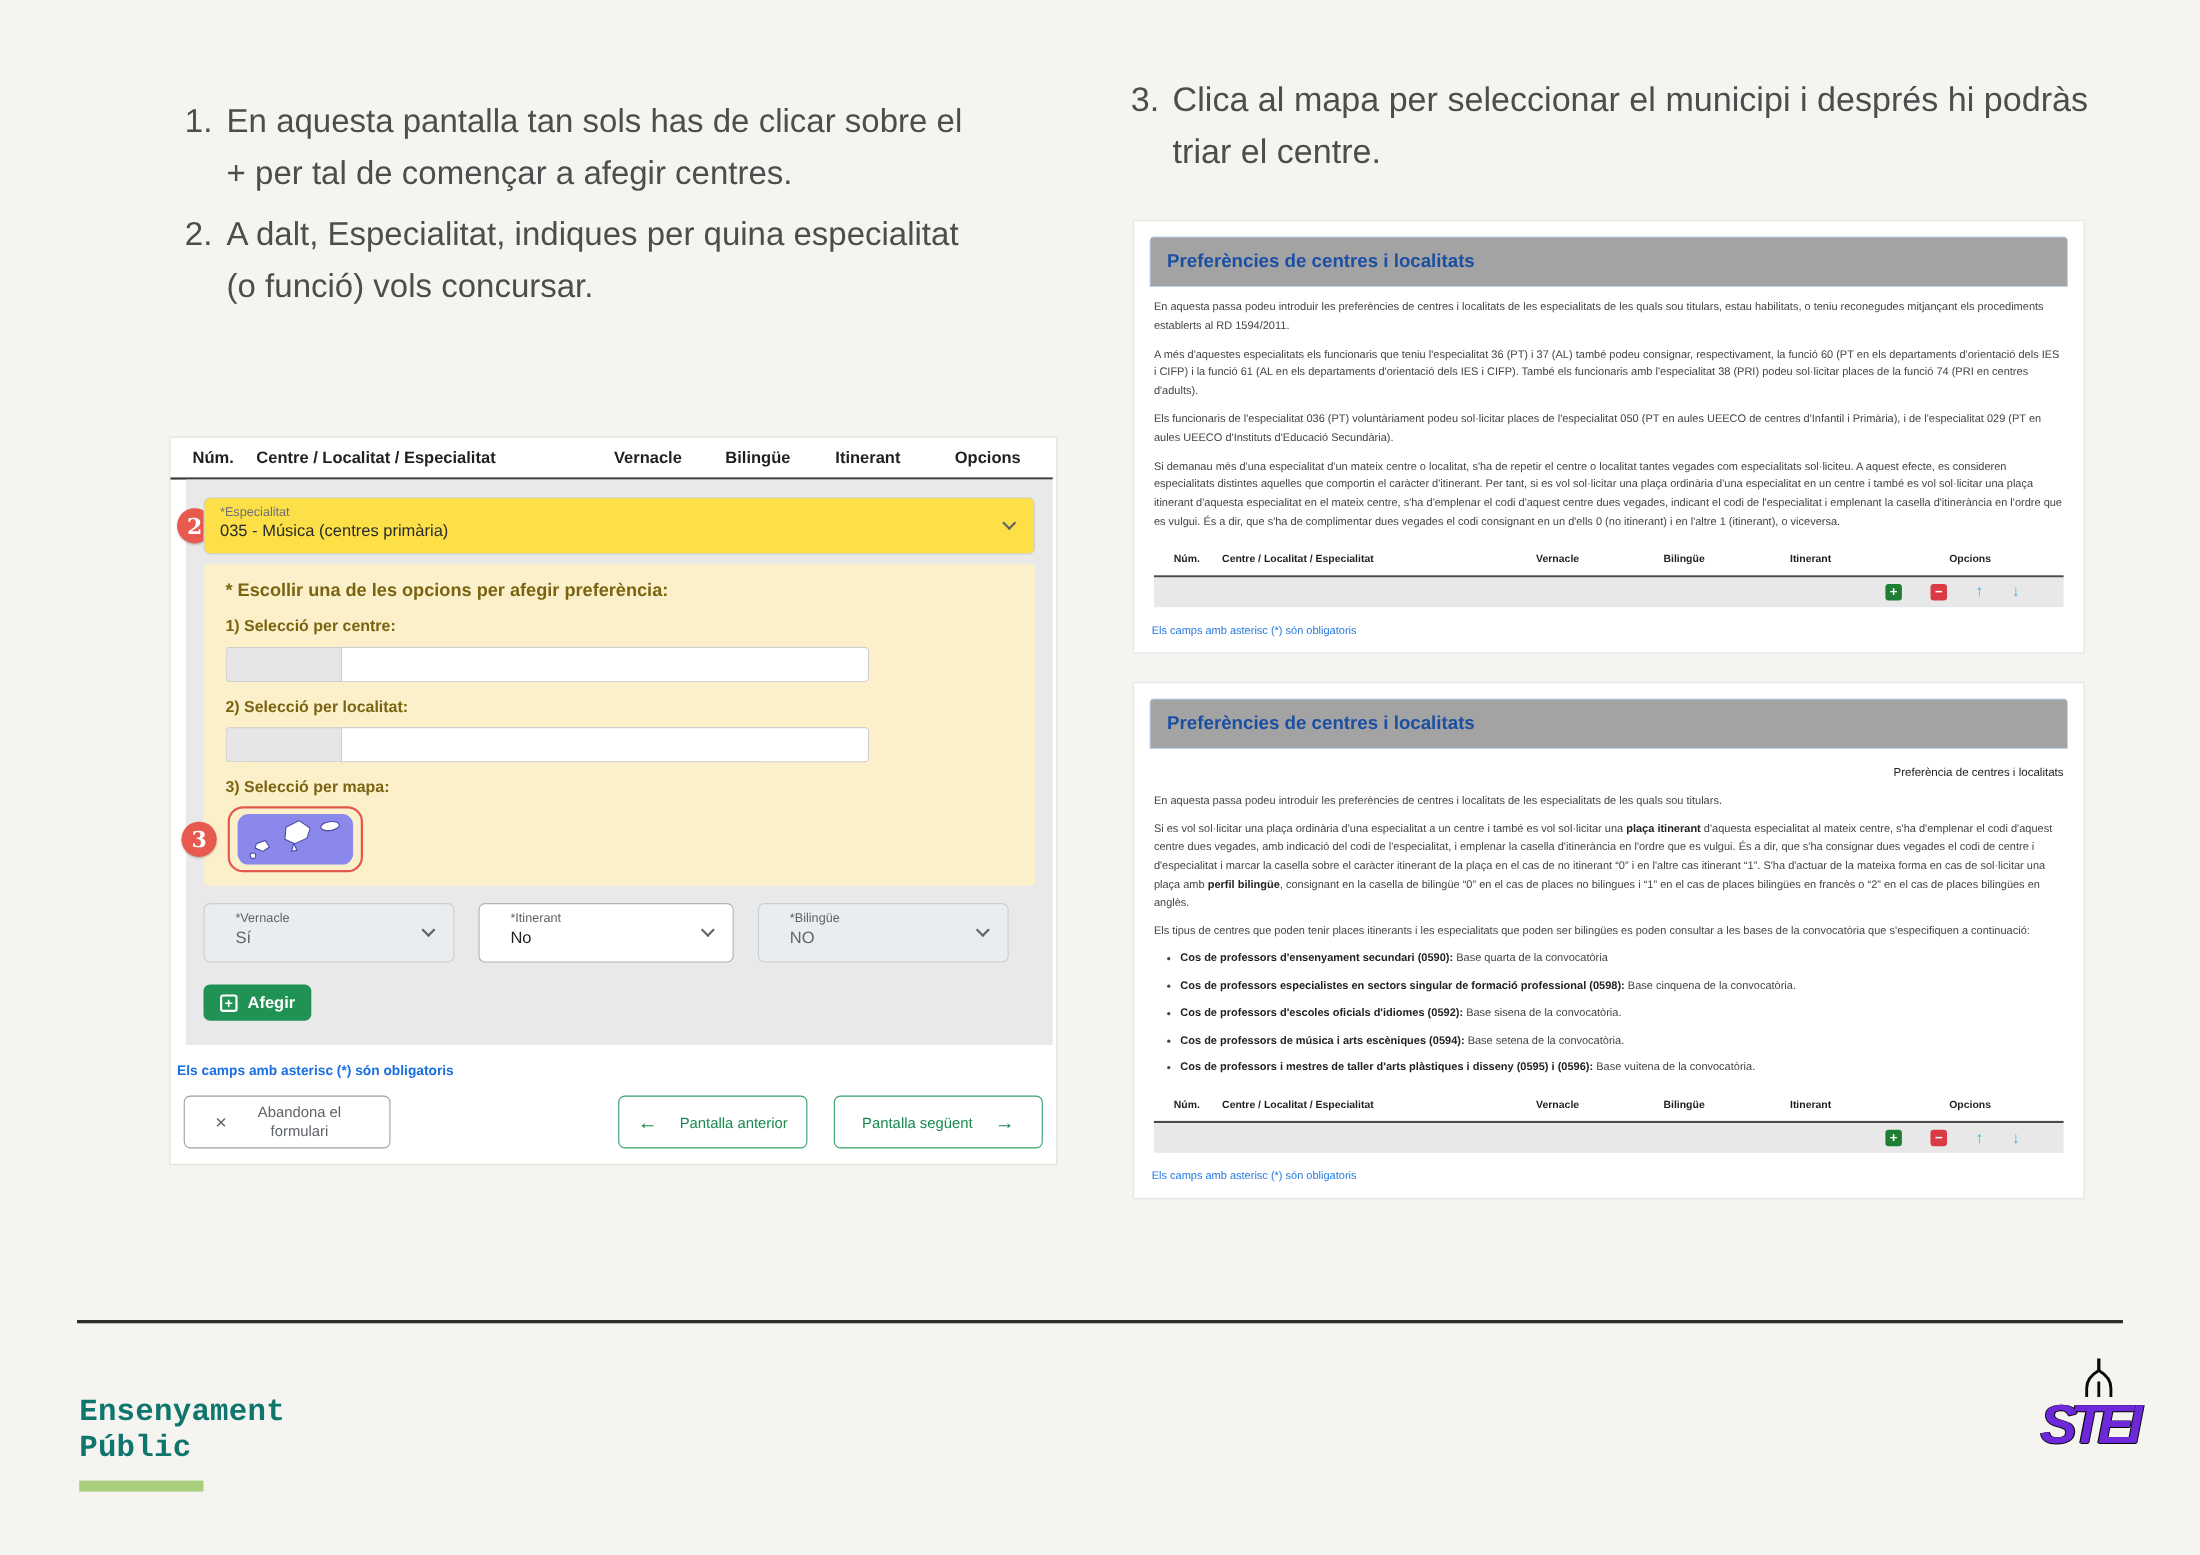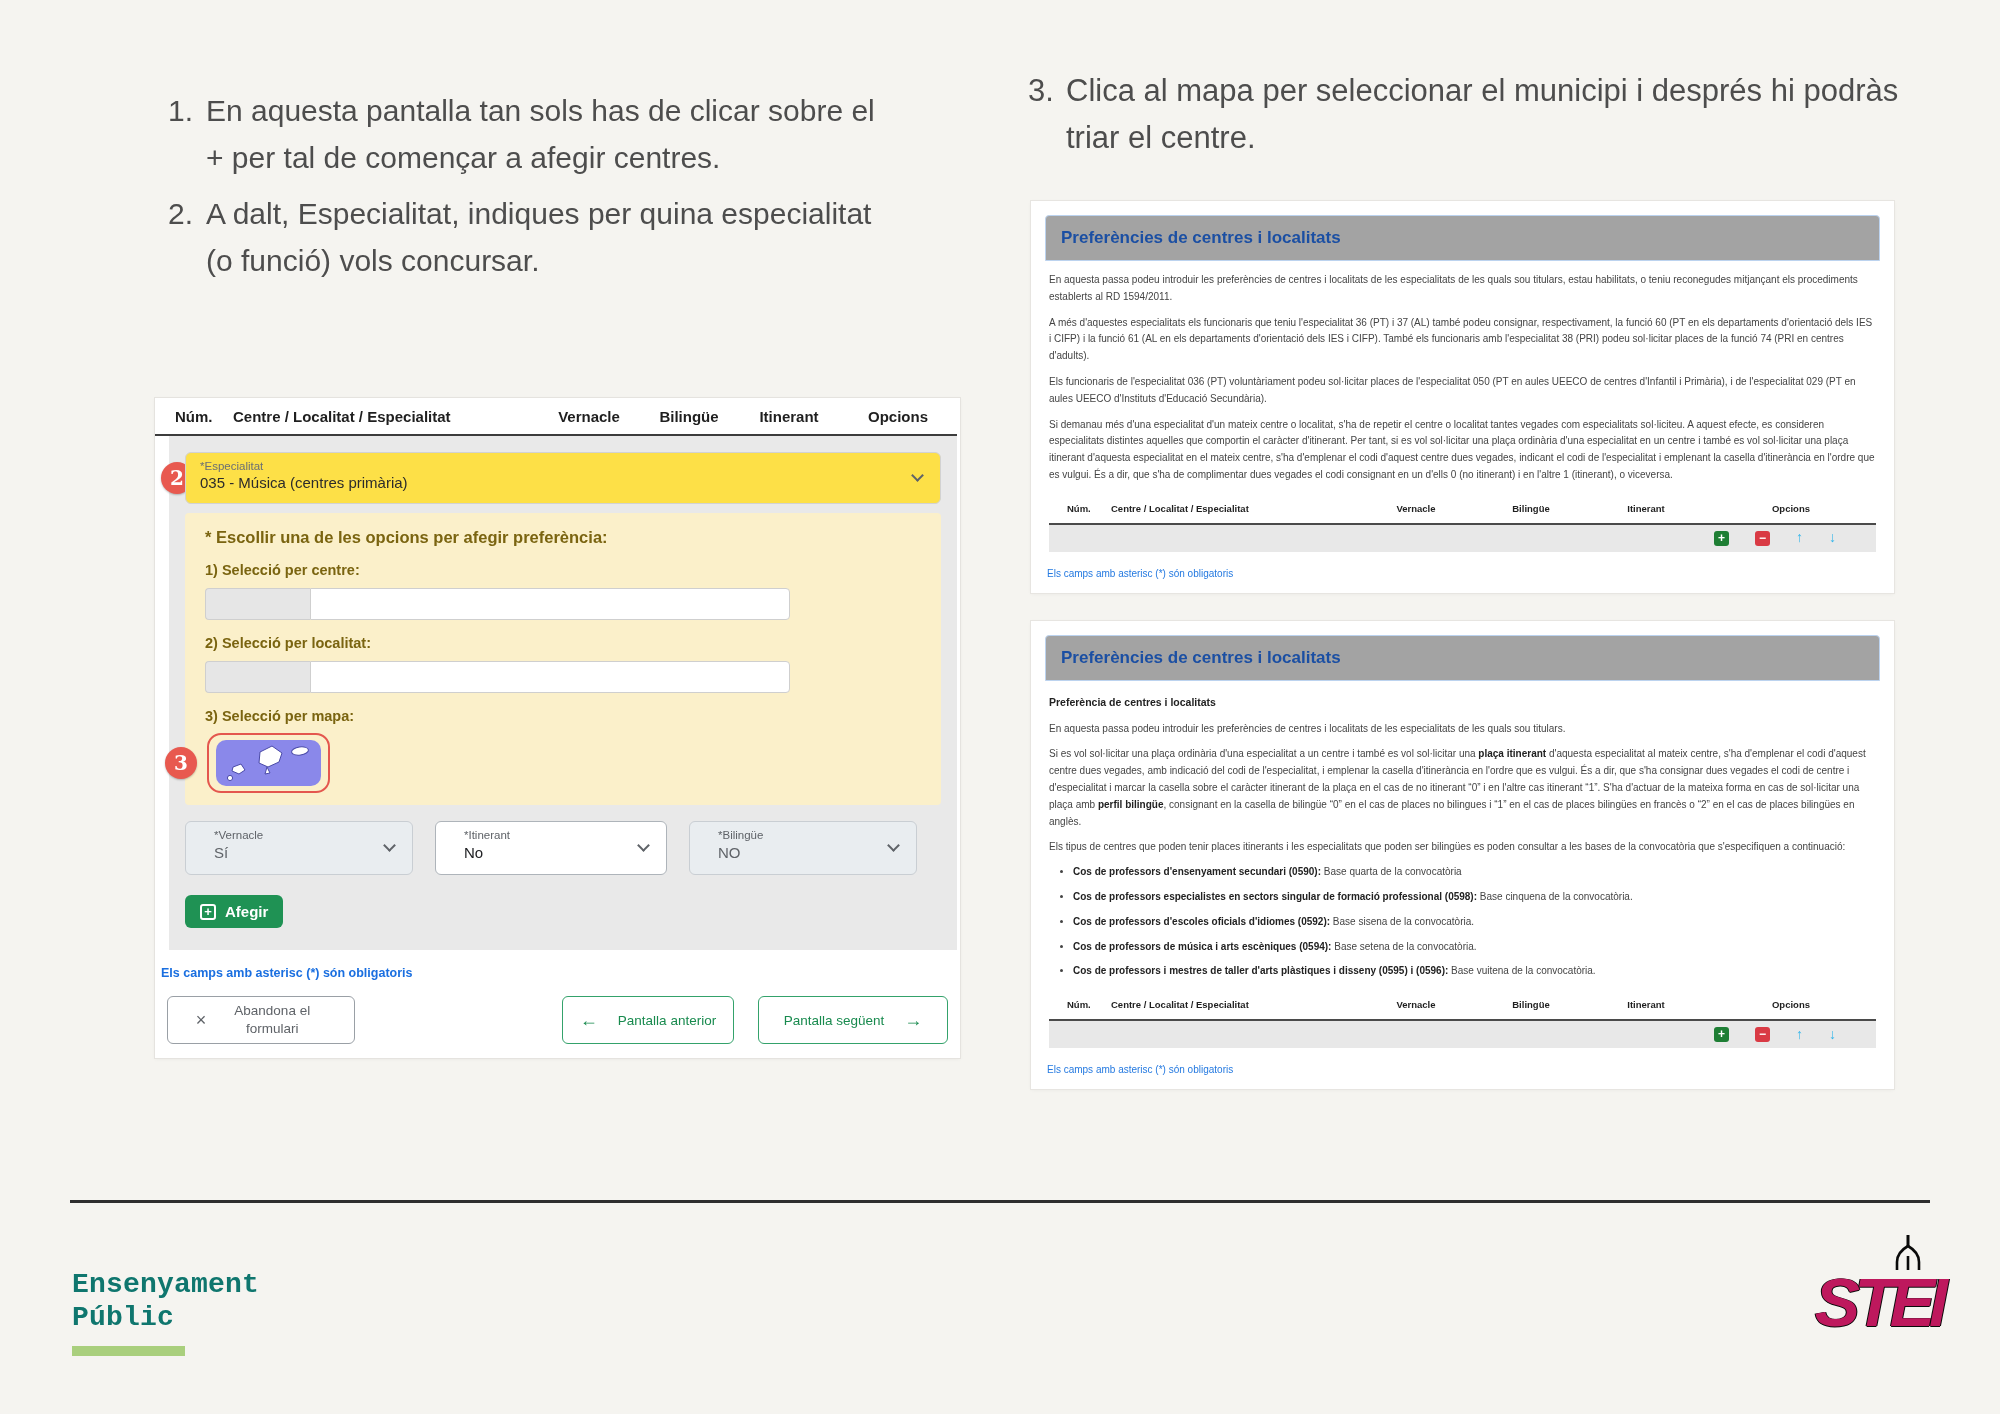--- a/index.html
+++ b/index.html
@@ -85,21 +85,21 @@
 
   
   .panel-wrap { position:absolute; background:#fff; box-shadow:0 0 0 1px #e7e5e1, 0 1px 4px rgba(0,0,0,.05);
                 padding:14px 14px 6px; width:863px; }
   .panel-wrap1 { left:1031px; top:201px; }
   .panel-wrap2 { left:1031px; top:621px; }
   .panel-header { background:#a3a3a3; color:#1b4fa3; font-size:17px; font-weight:bold;
                   padding:12px 15px; border:1px solid #bcd3ef; border-radius:4px 4px 0 0; }
   .panel-body { padding:2px 4px 10px; color:#444; font-size:10px; line-height:1.68; }
   .panel-body p { margin-top:9px; }
-  .p-subtitle { font-size:10.5px; font-weight:bold; color:#222; margin-top:11px; }
+  .p-subtitle { font-size:10.5px; font-weight:normal; color:#222; margin-top:11px;text-align:right; }
   .bb { font-weight:bold; color:#222; }
   .panel-body ul { margin:4px 0 0 0; padding-left:24px; }
   .panel-body li { margin-top:8px; }
 
   .mini-table { margin-top:12px; }
   .mini-head { display:flex; font-size:9.5px; font-weight:bold; color:#1f1f1f; padding:5px 0 6px;
                border-bottom:2px solid #4a4a4a; }
   .mini-head .m-num   { width:62px; padding-left:18px; }
   .mini-head .m-centre{ flex:1; }
   .mini-head .m-vern  { width:120px; text-align:center; }
@@ -116,21 +116,21 @@
   .panel-note { color:#2479e0; font-size:10px; margin:6px 0 8px 2px; }
 
   
   .divider { position:absolute; left:70px; top:1200px; width:1860px; height:3px; background:#2e2e2e; }
   .brand { position:absolute; left:72px; top:1268px; color:#0f766e; font-weight:bold; font-size:28px;
            line-height:1.18; letter-spacing:.2px;font-family:Liberation Mono, monospace; }
   .brand-bar { width:113px; height:10px; background:#a9cf7d; margin-top:12px; }
 
   .stei { position:absolute; left:1742px; top:1234px; width:200px; text-align:right; }
   .stei-nib { display:block; margin:0 14px 0 auto; }
-  .stei-text { display:block; color:#be185d; font-weight:bold; font-style:italic; font-size:68px;
+  .stei-text { display:block; color:#6d28d9; font-weight:bold; font-style:italic; font-size:50px;
                line-height:.78; letter-spacing:-6px; margin-top:2px;
                text-shadow:1px 0 0 #0a0a0a, -1px 0 0 #0a0a0a, 0 1px 0 #0a0a0a; }
 </style>
 </head>
 <body>
 
 <div class="canvas">
 
   <div class="instr-block instr-left">
     <div class="instr">

